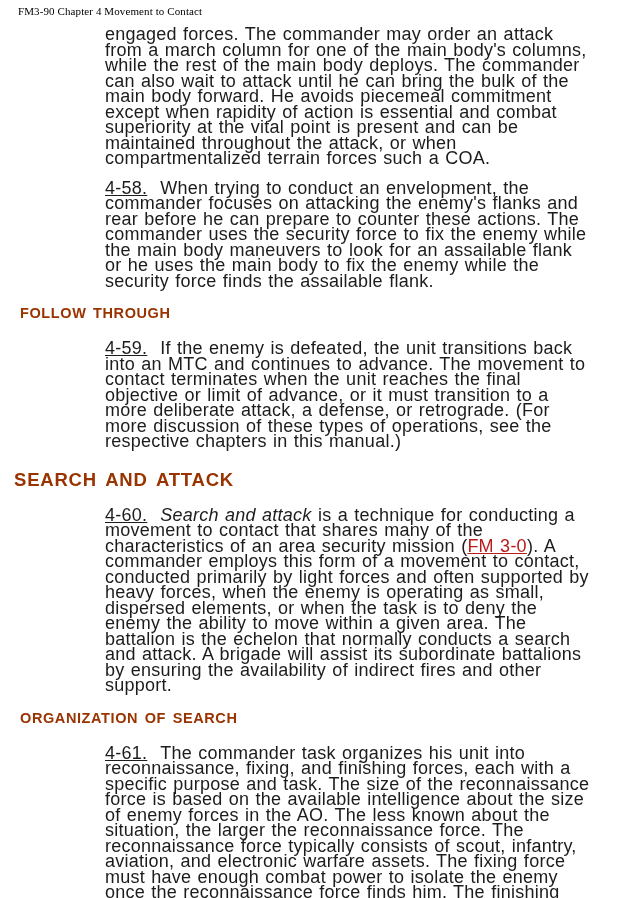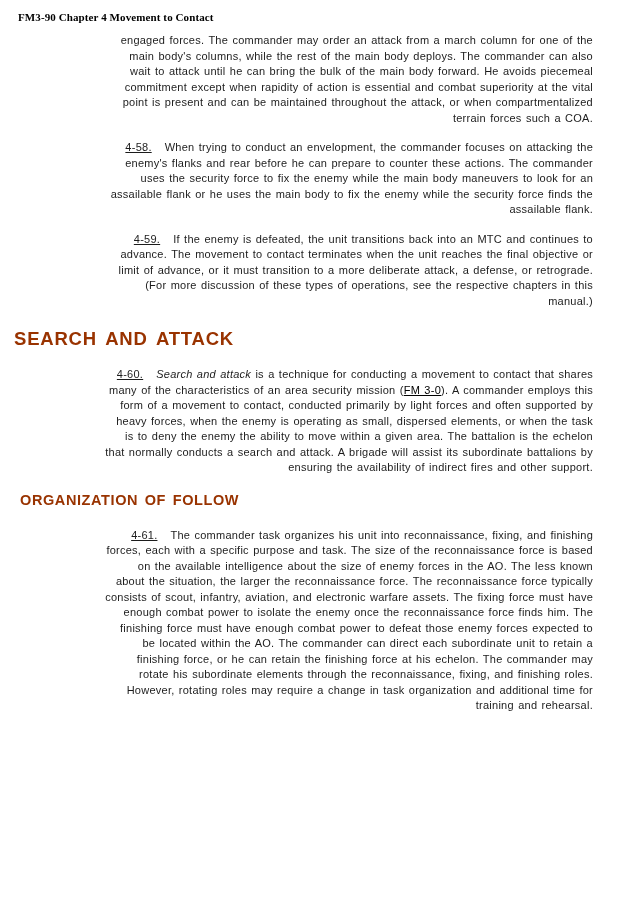--- a/index.html
+++ b/index.html
@@ -11,34 +11,33 @@
     width: 635px;
     height: 898px;
     overflow: hidden;
     font-family: "Liberation Sans", sans-serif;
     color: #1c1c1c;
   }
   .doc-header {
     font-family: "Liberation Serif", serif;
     font-size: 11px;
     color: #000000;
-    padding: 11px 0 0 18px;
+    padding: 5px 0 0 18px;
     letter-spacing: 0.1px;
-    font-weight: bold;
   }
   .content {
     padding-top: 10px;
   }
   p.para {
     margin: 0 42px 14px 105px;
-    font-size: 11px;
+    font-size: 18px;
     line-height: 15.5px;
     letter-spacing: 0.25px;
     word-spacing: 1px;
-    text-align: right;
+    text-align: left;
   }
   .pnum {
     margin-right: 13px;
     text-decoration: underline;
   }
   h3.section {
     font-family: "Liberation Sans", sans-serif;
     font-weight: bold;
     color: #993300;
     font-size: 14.5px;
@@ -52,50 +51,51 @@
     color: #993300;
     font-size: 18.5px;
     letter-spacing: 0.8px;
     word-spacing: 3px;
     margin: 19px 0 17px 14px;
   }
   em.term {
     font-style: italic;
   }
   a.doc-link {
-    color: #000000;
+    color: #b91c1c;
     cursor: pointer;
   }
 </style>
 </head>
 <body>
 
 <div class="doc-header">FM3-90 Chapter 4 Movement to Contact</div>
 
 <div class="content">
 
   <p class="para">
     <span>engaged forces. The commander may order an attack from a march column for one of the main body's columns, while the rest of the main body deploys. The commander can also wait to attack until he can bring the bulk of the main body forward. He avoids piecemeal commitment except when rapidity of action is essential and combat superiority at the vital point is present and can be maintained throughout the attack, or when compartmentalized terrain forces such a COA.</span>
   </p>
 
   <p class="para">
     <span class="pnum">4-58.</span><span>When trying to conduct an envelopment, the commander focuses on attacking the enemy's flanks and rear before he can prepare to counter these actions. The commander uses the security force to fix the enemy while the main body maneuvers to look for an assailable flank or he uses the main body to fix the enemy while the security force finds the assailable flank.</span>
   </p>
 
+  <h3 class="section">FOLLOW THROUGH</h3>
 
   <p class="para">
     <span class="pnum">4-59.</span><span>If the enemy is defeated, the unit transitions back into an MTC and continues to advance. The movement to contact terminates when the unit reaches the final objective or limit of advance, or it must transition to a more deliberate attack, a defense, or retrograde. (For more discussion of these types of operations, see the respective chapters in this manual.)</span>
   </p>
 
   <h2 class="major">SEARCH AND ATTACK</h2>
 
   <p class="para">
     <span class="pnum">4-60.</span><em class="term">Search and attack</em><span> is a technique for conducting a movement to contact that shares many of the characteristics of an area security mission (</span><a class="doc-link" href="#">FM 3-0</a><span>). A commander employs this form of a movement to contact, conducted primarily by light forces and often supported by heavy forces, when the enemy is operating as small, dispersed elements, or when the task is to deny the enemy the ability to move within a given area. The battalion is the echelon that normally conducts a search and attack. A brigade will assist its subordinate battalions by ensuring the availability of indirect fires and other support.</span>
   </p>
 
-  <h3 class="section">ORGANIZATION OF FOLLOW</h3>
+  <h3 class="section">ORGANIZATION OF SEARCH</h3>
 
   <p class="para">
     <span class="pnum">4-61.</span><span>The commander task organizes his unit into reconnaissance, fixing, and finishing forces, each with a specific purpose and task. The size of the reconnaissance force is based on the available intelligence about the size of enemy forces in the AO. The less known about the situation, the larger the reconnaissance force. The reconnaissance force typically consists of scout, infantry, aviation, and electronic warfare assets. The fixing force must have enough combat power to isolate the enemy once the reconnaissance force finds him. The finishing force must have enough combat power to defeat those enemy forces expected to be located within the AO. The commander can direct each subordinate unit to retain a finishing force, or he can retain the finishing force at his echelon. The commander may rotate his subordinate elements through the reconnaissance, fixing, and finishing roles. However, rotating roles may require a change in task organization and additional time for training and rehearsal.</span>
   </p>
 
 
 </div>
 
 </body></html>

